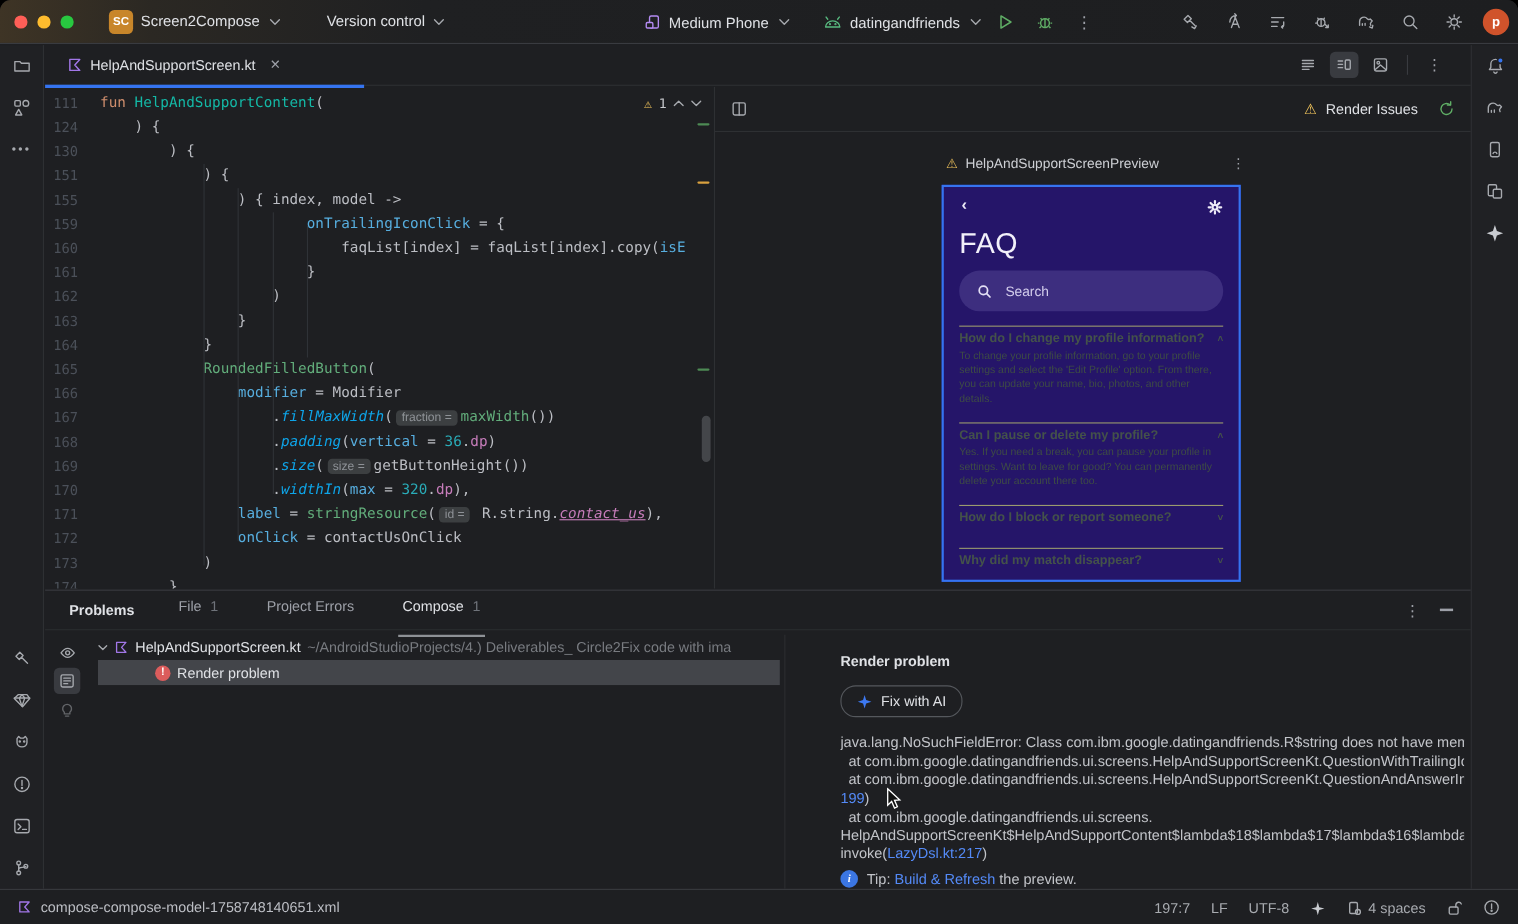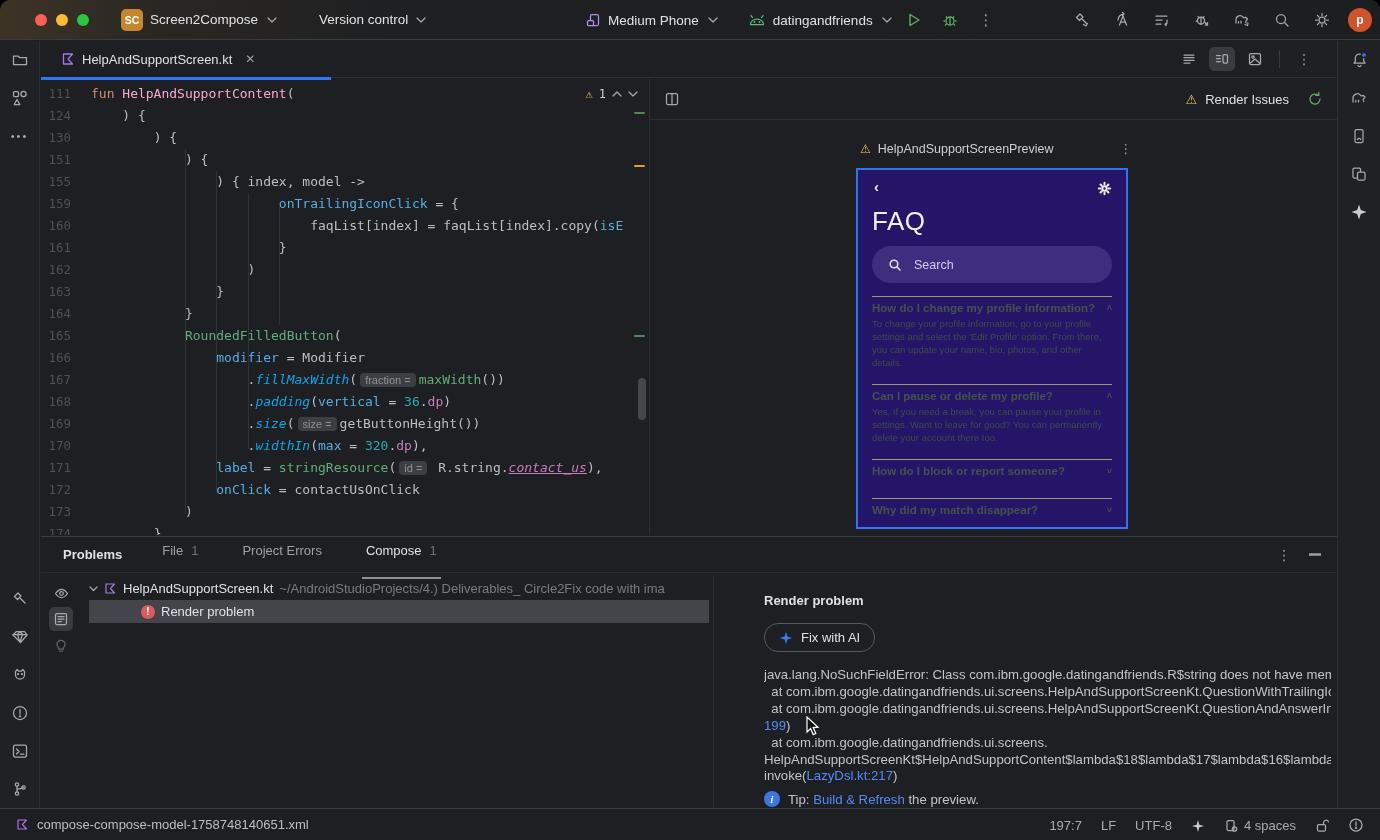--- a/index.html
+++ b/index.html
@@ -6,21 +6,21 @@
   *{box-sizing:border-box;}
   .app{position:relative;width:1380px;height:840px;background:#1E1F22;overflow:hidden;
        font-family:"Liberation Sans",sans-serif;color:#DFE1E5;border-radius:10px 10px 0 0;}
   svg{display:block;}
   .ic{display:inline-flex;align-items:center;justify-content:center;}
   .ic svg{stroke:#A6A9AE;fill:none;stroke-width:1.25;stroke-linecap:round;stroke-linejoin:round;}
 
   
   .titlebar{position:absolute;left:0;top:0;width:1380px;height:40px;
     background:linear-gradient(90deg,#3E3425 0%,#2B2823 10%,#1F2022 28%,#1D1E20 100%);
-    border-bottom:1px solid #393B40;display:flex;align-items:center;padding-left:22px;}
+    border-bottom:1px solid #393B40;display:flex;align-items:center;}
   .traffic{display:flex;gap:9px;margin-left:13px;}
   .tl{width:12px;height:12px;border-radius:50%;}
   .tl.r{background:#FF5F57}.tl.y{background:#FEBC2E}.tl.g{background:#28C840}
   .proj{display:flex;align-items:center;gap:7px;margin-left:32px;cursor:default;}
   .sc-logo{width:22px;height:22px;border-radius:5px;background:#C8862A;color:#fff;
     font-size:10.5px;font-weight:bold;display:flex;align-items:center;justify-content:center;}
   .tb-label{font-size:13.5px;color:#DFE1E5;}
   .chev{margin-left:2px;}
   .vc{display:flex;align-items:center;gap:6px;margin-left:42px;}
   .center-group{position:absolute;left:585px;top:0;height:40px;display:flex;align-items:center;gap:8px;}
@@ -51,21 +51,21 @@
   .vsep{width:1px;height:18px;background:#393B40;margin:0 4px;}
   .progress{position:absolute;left:41px;top:77px;height:3px;width:290px;background:#3574F0;z-index:5;}
 
   
   .editor{position:absolute;left:41px;top:79px;width:607px;height:456px;overflow:hidden;
     font-family:"DejaVu Sans Mono",monospace;font-size:13px;}
   .code-line{display:flex;height:22px;line-height:22px;white-space:pre;}
   .code-line:first-child{margin-top:4px;}
   .line-num{width:40px;text-align:right;padding-right:10px;color:#4B5059;flex:none;font-size:12.5px;}
   .line-text{padding-left:10px;}
-  .tok-kw{color:#CF8E6D}.tok-decl{color:#f9a8d4}.tok-nm{color:#57AEDF}
+  .tok-kw{color:#CF8E6D}.tok-decl{color:#14b8a6}.tok-nm{color:#57AEDF}
   .tok-fn{color:#62AD7B}.tok-ext{color:#0ea5e9;font-style:italic}
   .tok-num{color:#2AACB8}.tok-dp{color:#C77DBB;}
   .tok-res{color:#C77DBB;font-style:italic;text-decoration:underline}
   .tok-pl{color:#BCBEC4}
   .tok-hint{background:#3C3F41;color:#8E9297;border-radius:4px;padding:1px 5px;
     font-family:"Liberation Sans",sans-serif;font-size:11px;margin:0 3px;}
   .guide{position:absolute;width:1px;background:#2F3237;}
   .inspect{position:absolute;right:10px;top:8px;display:flex;align-items:center;gap:6px;
     font-size:12px;color:#C8CACE;z-index:4;}
   .mark{position:absolute;right:3px;width:11px;height:2px;border-radius:1px;z-index:4;}

